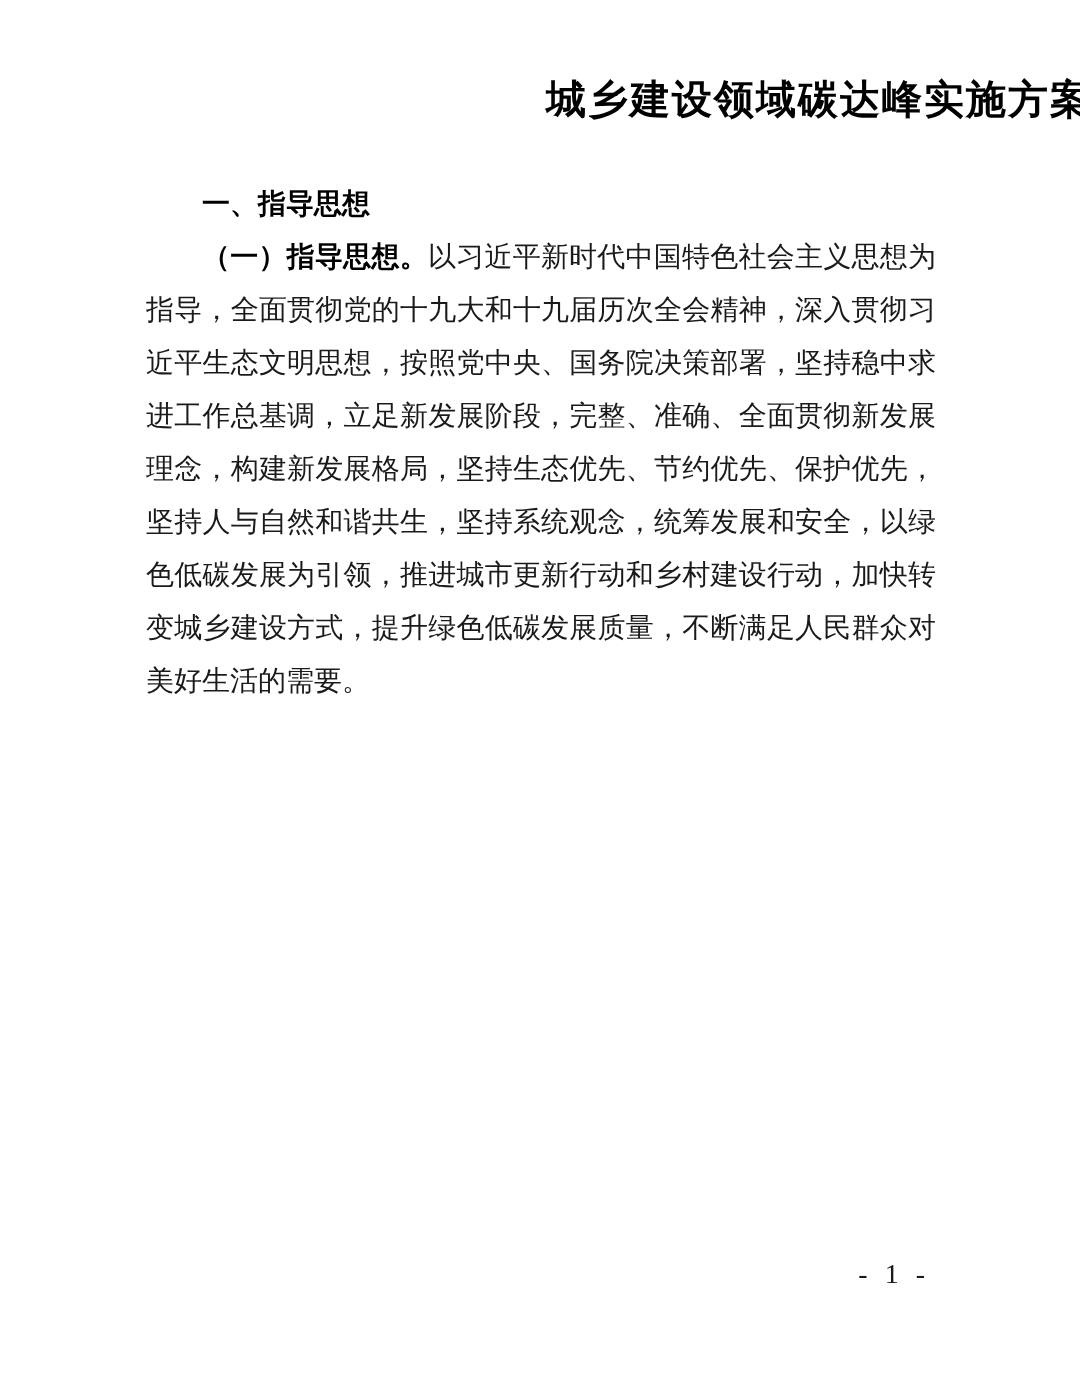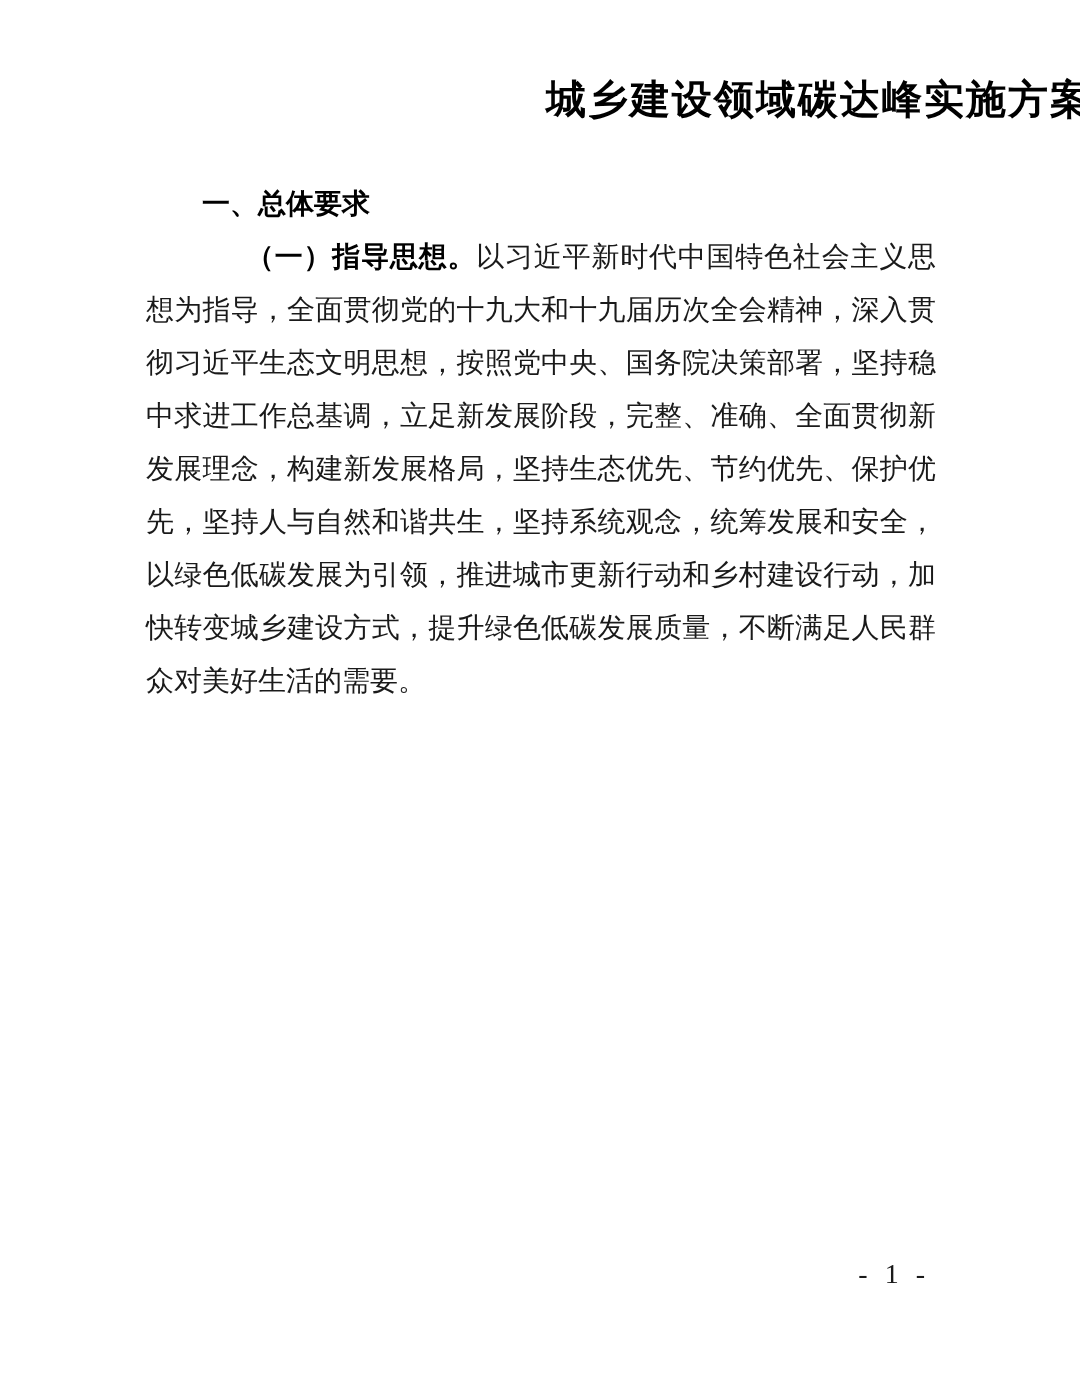--- a/index.html
+++ b/index.html
@@ -47,21 +47,20 @@
   }
   .para.section-heading {
     font-family: "Liberation Sans", "DejaVu Sans", sans-serif;
     font-weight: bold;
     color: #000000;
     text-align: left;
   }
   .para .lead {
     font-weight: bold;
     color: #000000;
-    margin-left: 44px;
   }
   .para.cut-off {
     text-align-last: justify;
   }
   .page-number {
     position: absolute;
     top: 1258px;
     right: 150px;
     font-family: "Liberation Serif", "DejaVu Serif", serif;
     font-size: 28px;
@@ -73,21 +72,21 @@
 </head>
 <body>
 
 <div class="page">
 
   <h1 class="doc-title">城乡建设领域碳达峰实施方案</h1>
 
   <div class="body-text">
 
 
-    <p class="para section-heading">一、总体要求</p>
+    <p class="para section-heading">一、指导思想</p>
 
     <p class="para"><span class="lead">（一）指导思想。</span><span>以习近平新时代中国特色社会主义思想为指导，全面贯彻党的十九大和十九届历次全会精神，深入贯彻习近平生态文明思想，按照党中央、国务院决策部署，坚持稳中求进工作总基调，立足新发展阶段，完整、准确、全面贯彻新发展理念，构建新发展格局，坚持生态优先、节约优先、保护优先，坚持人与自然和谐共生，坚持系统观念，统筹发展和安全，以绿色低碳发展为引领，推进城市更新行动和乡村建设行动，加快转变城乡建设方式，提升绿色低碳发展质量，不断满足人民群众对美好生活的需要。</span></p>
 
 
   </div>
 
   <div class="page-number">- 1 -</div>
 
 </div>
 

